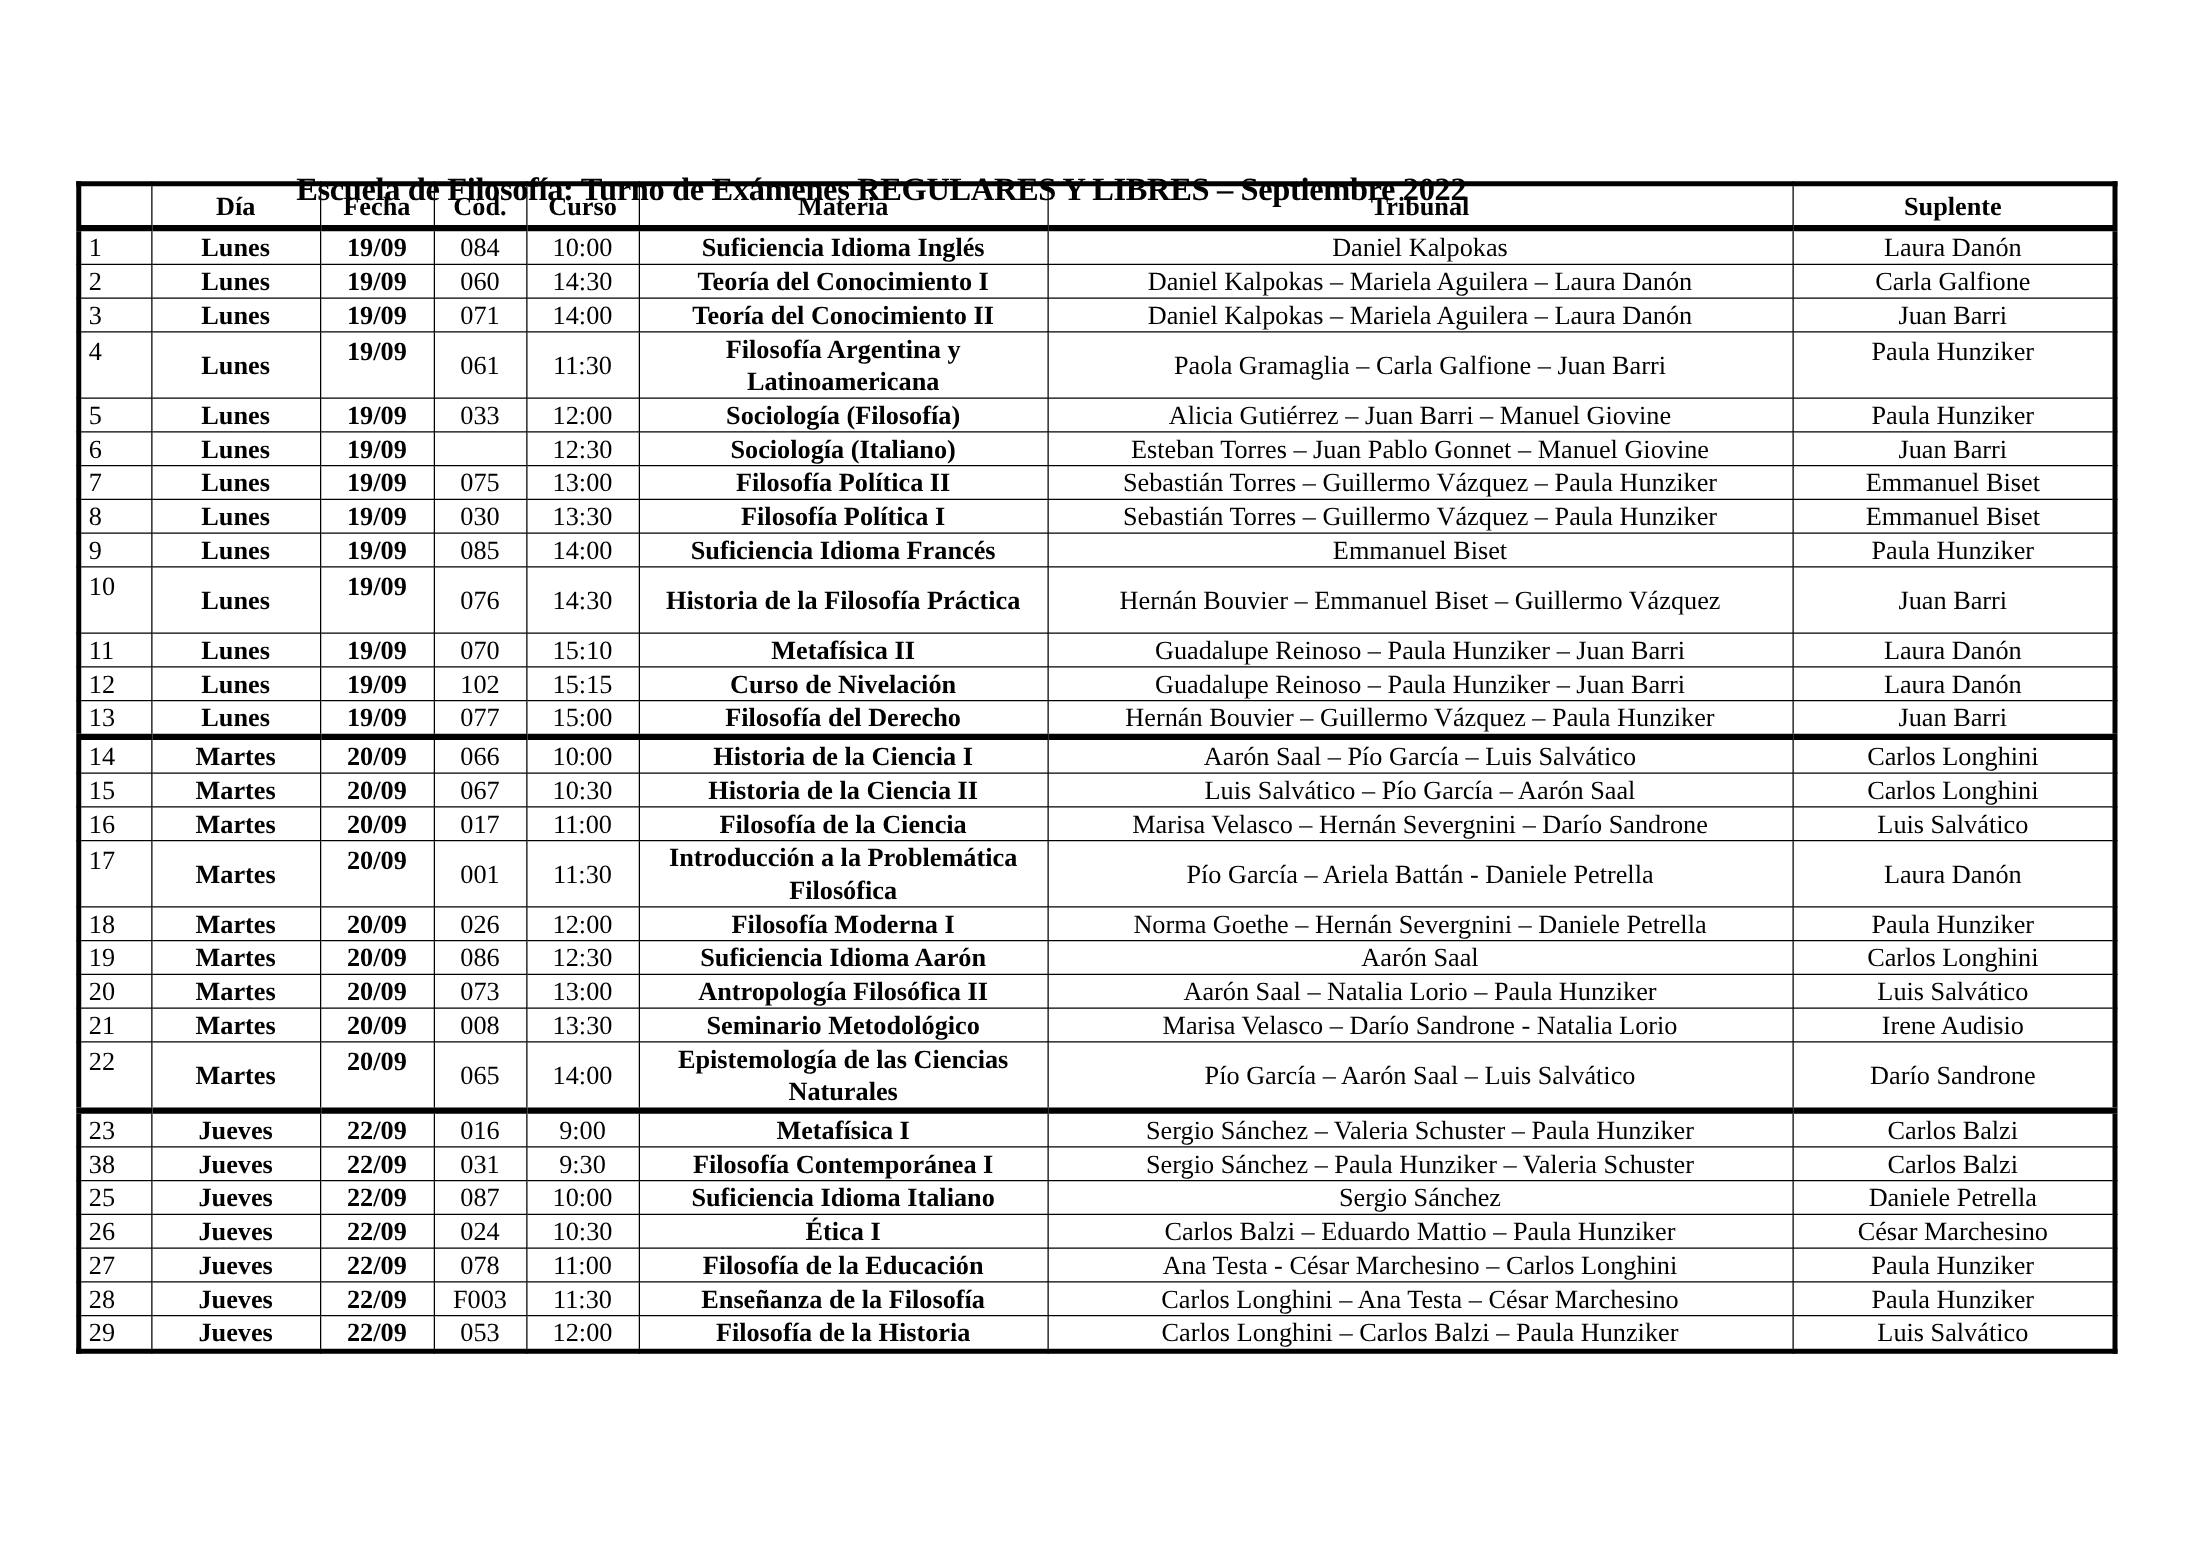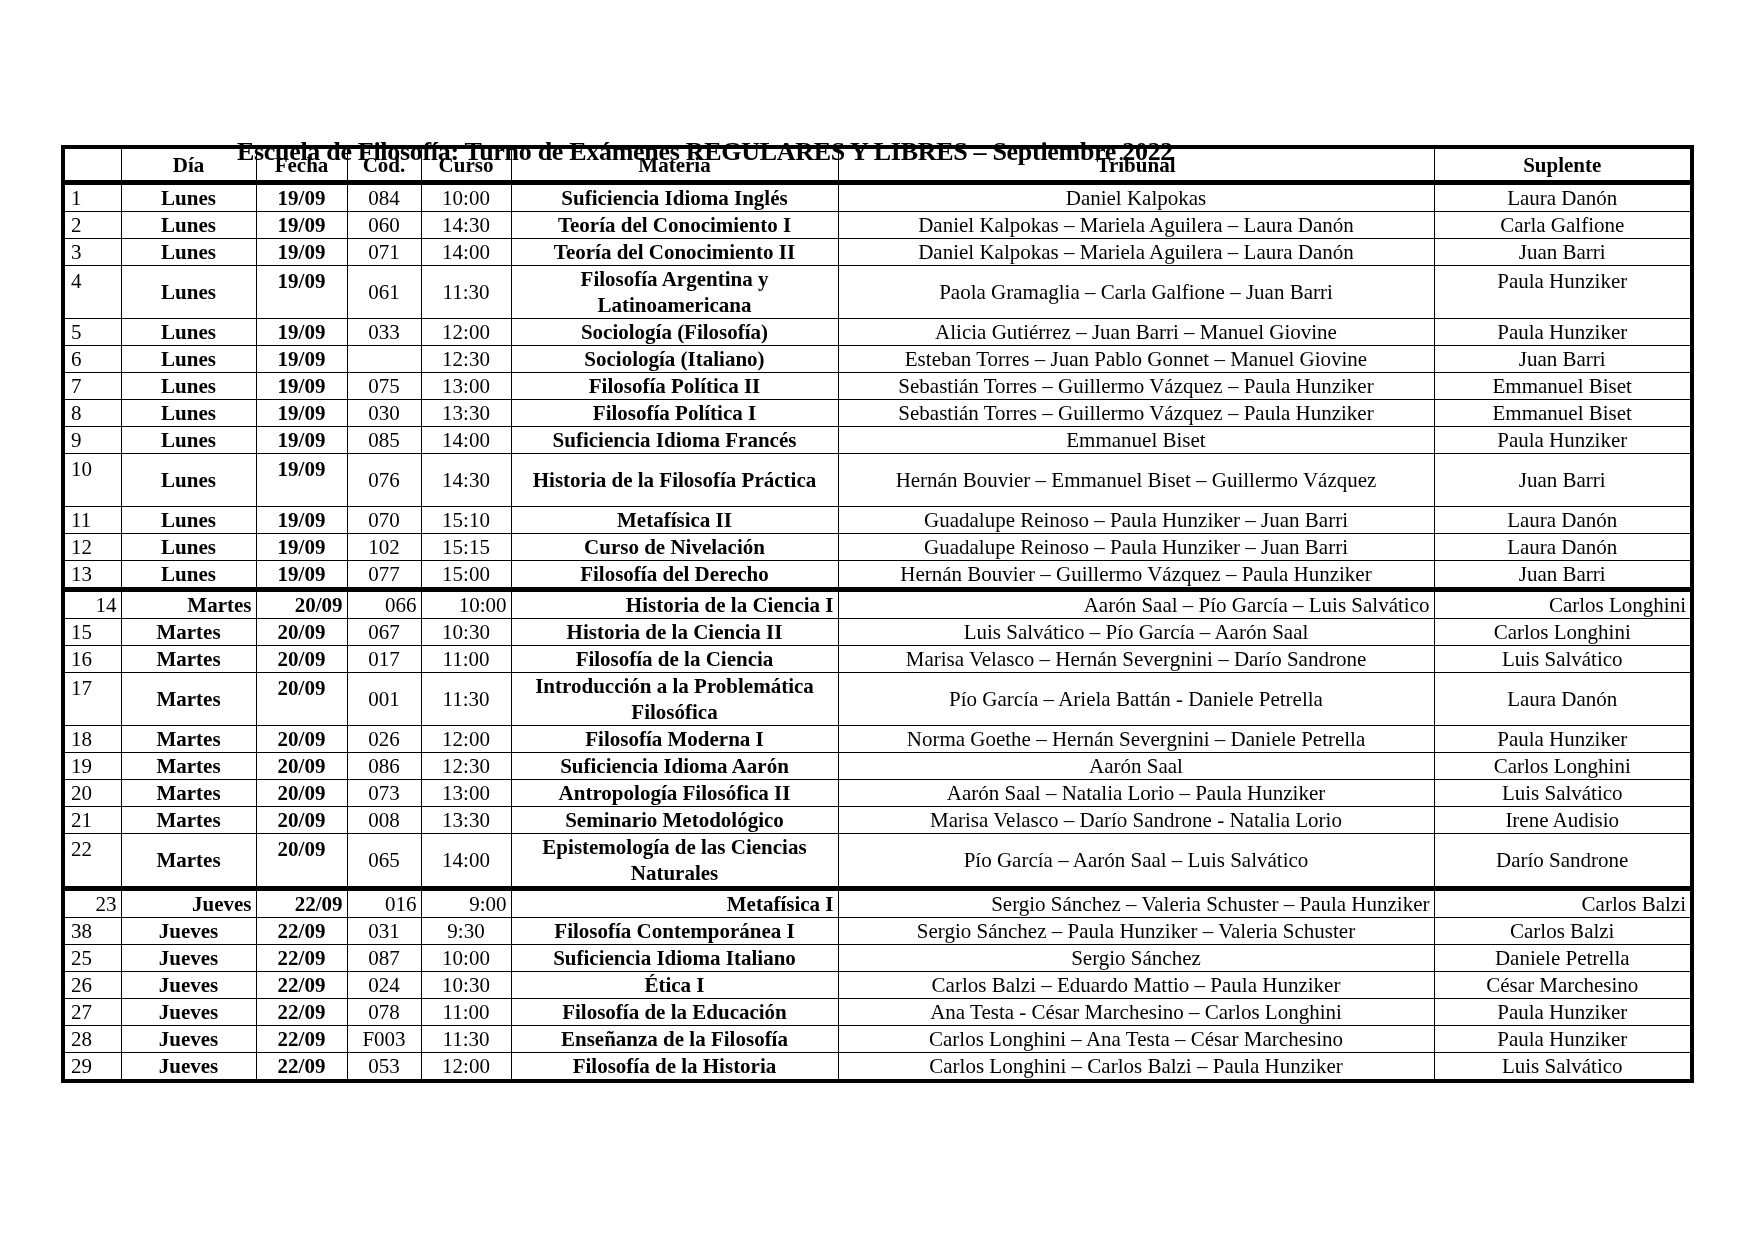--- a/index.html
+++ b/index.html
@@ -11,21 +11,21 @@
           border:4px solid #000; table-layout:fixed; }
   th, td { border:1.5px solid #000; padding:0 4px; font-size:21px; line-height:26px;
            text-align:center; vertical-align:middle; }
   th { font-weight:bold; height:31px; border-bottom:5px solid #000; }
   td.num { text-align:left; padding-left:6px; }
   td.dia, td.fecha, td.materia { font-weight:bold; }
   tr.r1 td { height:26px; }
   tr.r2 td { height:50px; }
   tr.tall td.num, tr.tall td.fecha { vertical-align:top; padding-top:2px; }
   tr.tall td.sup.top { vertical-align:top; padding-top:2px; }
-  tr.break td { border-top:5px solid #000;text-align:right; }
+  tr.break td { border-top:5px solid #000; }
 </style>
 </head>
 <body>
 
 <div class="title">Escuela de Filosofía: Turno de Exámenes REGULARES  Y LIBRES – Septiembre 2022</div>
 
 <table>
   <colgroup>
     <col style="width:58px">
       <col style="width:135px">

